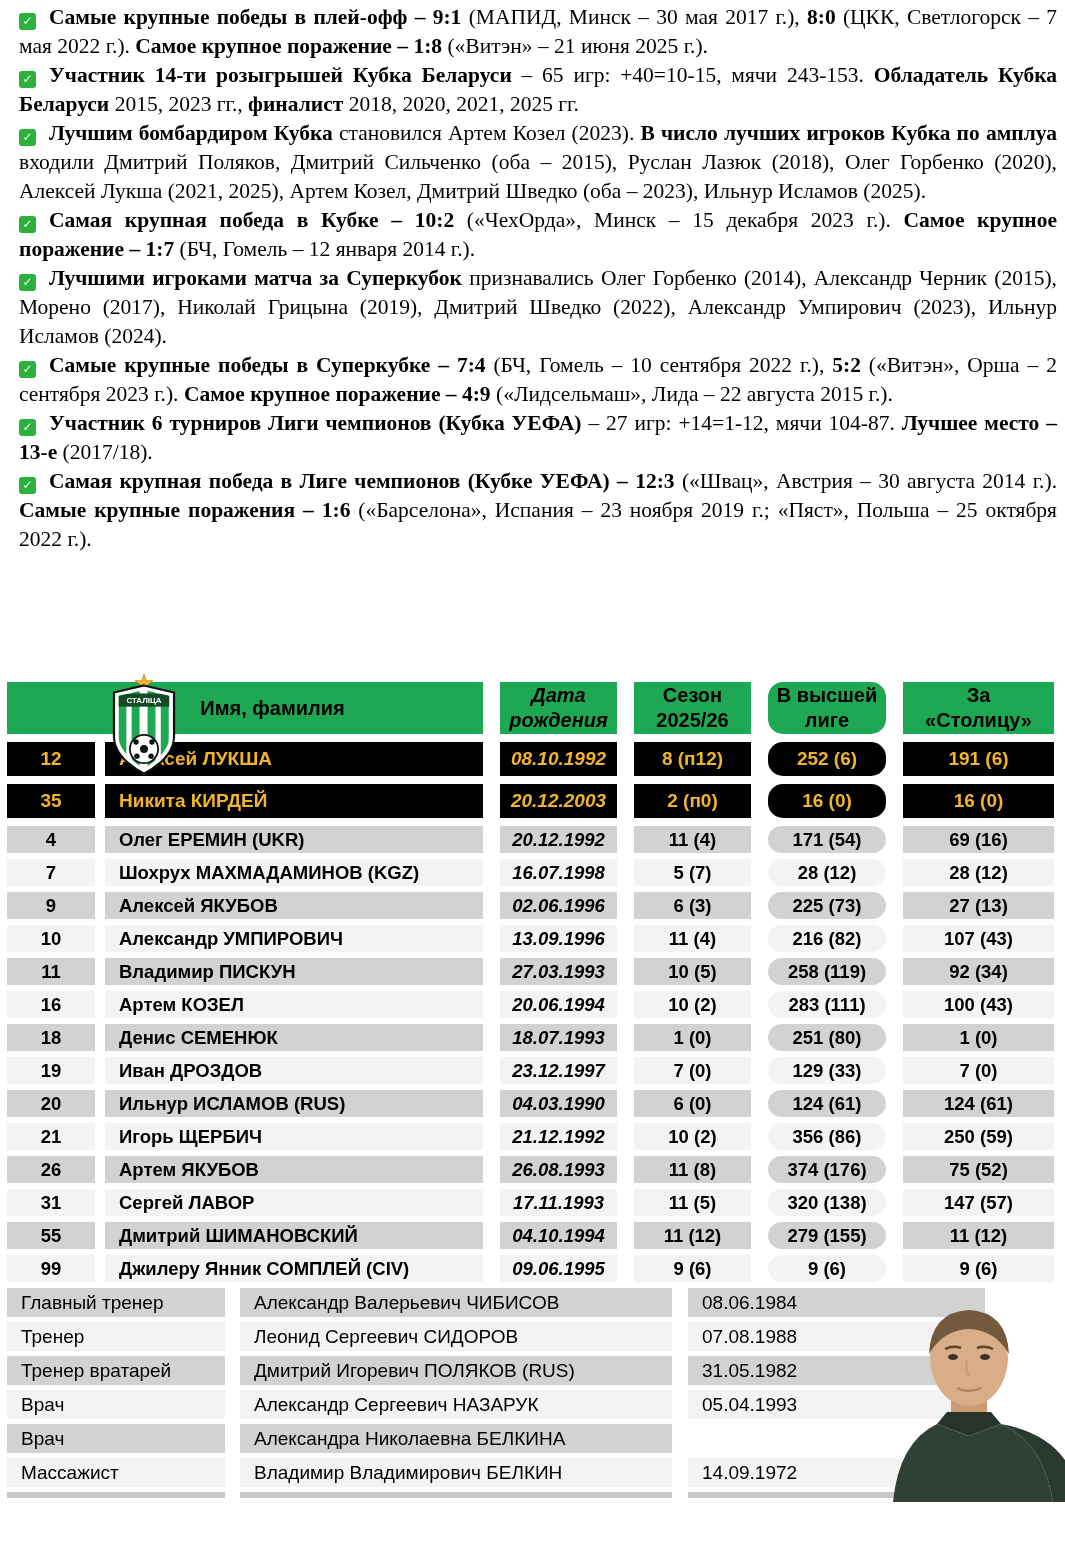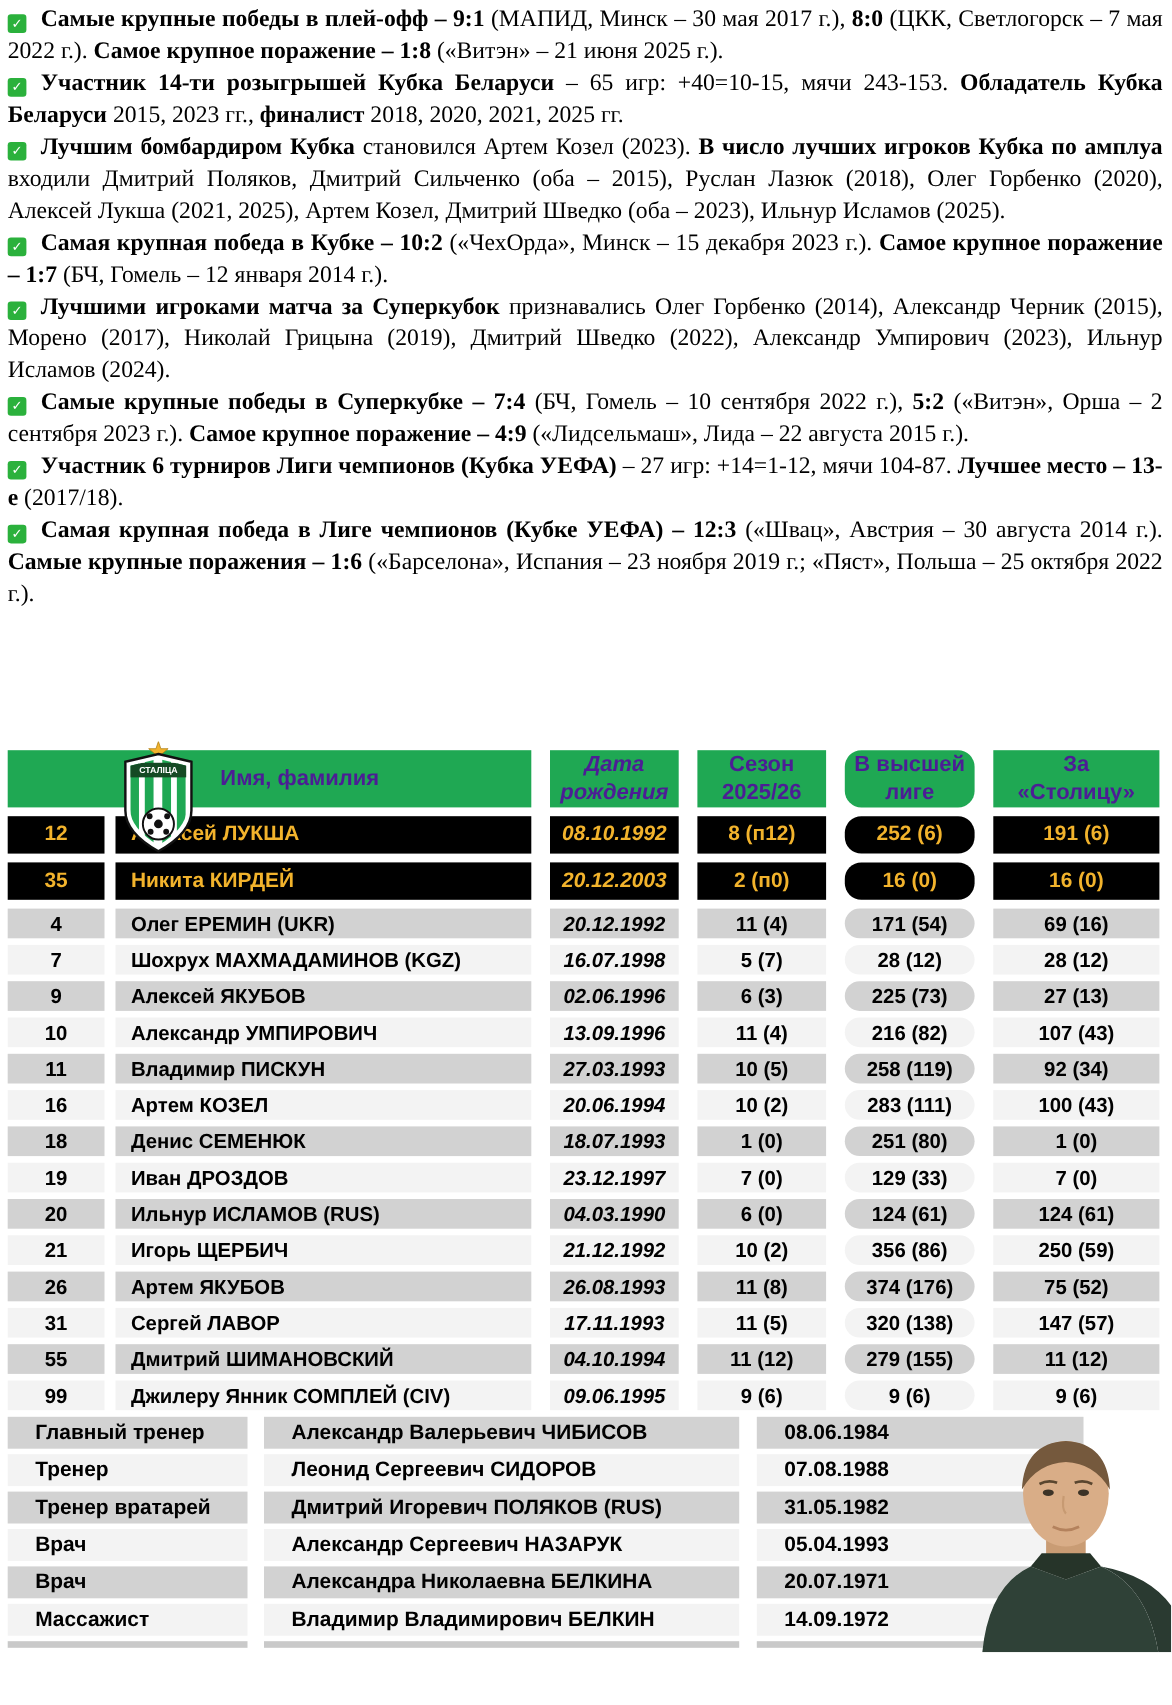--- a/index.html
+++ b/index.html
@@ -4,57 +4,57 @@
 <style>
   :root{
     --green:#1fa853; --icon-green:#2bb13c; --gold:#f2b32c;
     --gray-row:#d2d2d2; --light-row:#f3f3f3; --black-row:#000000; --cut-row:#c9c9c9;
   }
   *{box-sizing:border-box; margin:0; padding:0;}
   body{background:#fff; font-family:"Liberation Sans", sans-serif;}
   .page{width:1065px; height:1550px; background:#fff; overflow:hidden; position:relative;}
 
   
-  .intro{height:682px; overflow:hidden; padding:3px 8px 0 7px;
+  .intro{height:682px; overflow:hidden; padding:3px 8px 0 19px;
          font-family:"Liberation Serif", serif; font-size:21.5px; line-height:29px;
          text-align:justify; color:#000;}
   .bullet{margin:0;}
   .bullet .b{font-weight:bold;}
   .check{display:inline-block; width:17px; height:17px; background:var(--icon-green);
          border-radius:3px; color:#fff; font-family:"DejaVu Sans", sans-serif;
          font-size:12px; line-height:17px; text-align:center; font-weight:bold;
          margin-right:13px; vertical-align:-1px;}
 
   
   .roster{padding-left:7px; --cols:88px 10px 378px 17px 117px 17px 117px 17px 118px 17px 151px;}
   .trow{display:grid; grid-template-columns:var(--cols);}
   .cell{display:flex; align-items:center; justify-content:center; font-weight:bold;}
   .c-num{grid-column:1;} .c-name{grid-column:3; justify-content:flex-start; padding-left:14px;}
   .c-birth{grid-column:5;font-style:italic;} .c-season{grid-column:7;} .c-league{grid-column:9;border-radius:15px;} .c-club{grid-column:11;}
   .c-namehead{grid-column:1 / 4; position:relative; padding-left:55px;}
 
   .thead{margin-bottom:8px;}
-  .thead .cell{background:var(--green); color:#4c1d95; height:52px; font-size:20px; line-height:1.25;}
+  .thead .cell{background:var(--green); color:#000000; height:52px; font-size:20px; line-height:1.25;}
   .thead .cell span{white-space:pre-line; text-align:center;}
 
   .gk{margin-bottom:8px;}
   .gk .cell{background:var(--black-row); color:var(--gold); height:34px; font-size:19px;}
 
   .pl{margin-bottom:6px;}
   .pl .cell{height:27px; font-size:18.5px; color:#000;}
   .pl:nth-child(odd) .cell{background:var(--gray-row);}
   .pl:nth-child(even) .cell{background:var(--light-row);}
 
   .crest{position:absolute; left:96px; top:-8px; width:82px; height:106px; z-index:2;}
 
   
   .staff{position:relative; padding-left:7px; --scols:218px 15px 432px 16px 297px;}
   .srow{display:grid; grid-template-columns:var(--scols); margin-bottom:5px;}
-  .scell{display:flex; align-items:center; justify-content:flex-start; padding-left:25px;
-         height:29px; font-weight:bold; font-size:19px; color:#000;}
+  .scell{display:flex; align-items:center; justify-content:flex-start; padding-left:14px;
+         height:29px; font-weight:normal; font-size:19px; color:#000;}
   .s-role{grid-column:1;} .s-name{grid-column:3;} .s-birth{grid-column:5;}
   .srow:nth-child(odd) .scell{background:var(--gray-row);}
   .srow:nth-child(even) .scell{background:var(--light-row);}
   .cutrow{display:grid; grid-template-columns:var(--scols); margin:0;}
   .cutrow .ccell{height:6px; background:var(--cut-row);}
   .ccell.p1{grid-column:1;} .ccell.p2{grid-column:3;} .ccell.p3{grid-column:5;}
 
   .photo{position:absolute; right:0; bottom:-4px; width:192px; height:202px; z-index:3;}
 </style>
 </head>
@@ -270,21 +270,20 @@
         <div class="scell s-birth">31.05.1982</div>
       </div>
         <div class="srow">
         <div class="scell s-role">Врач</div>
         <div class="scell s-name">Александр Сергеевич НАЗАРУК</div>
         <div class="scell s-birth">05.04.1993</div>
       </div>
         <div class="srow">
         <div class="scell s-role">Врач</div>
         <div class="scell s-name">Александра Николаевна БЕЛКИНА</div>
-        <div class="scell s-birth">20.07.1971</div>
       </div>
         <div class="srow">
         <div class="scell s-role">Массажист</div>
         <div class="scell s-name">Владимир Владимирович БЕЛКИН</div>
         <div class="scell s-birth">14.09.1972</div>
       </div>
       </div>
     <div class="cutrow">
       <div class="ccell p1"></div>
       <div class="ccell p2"></div>

